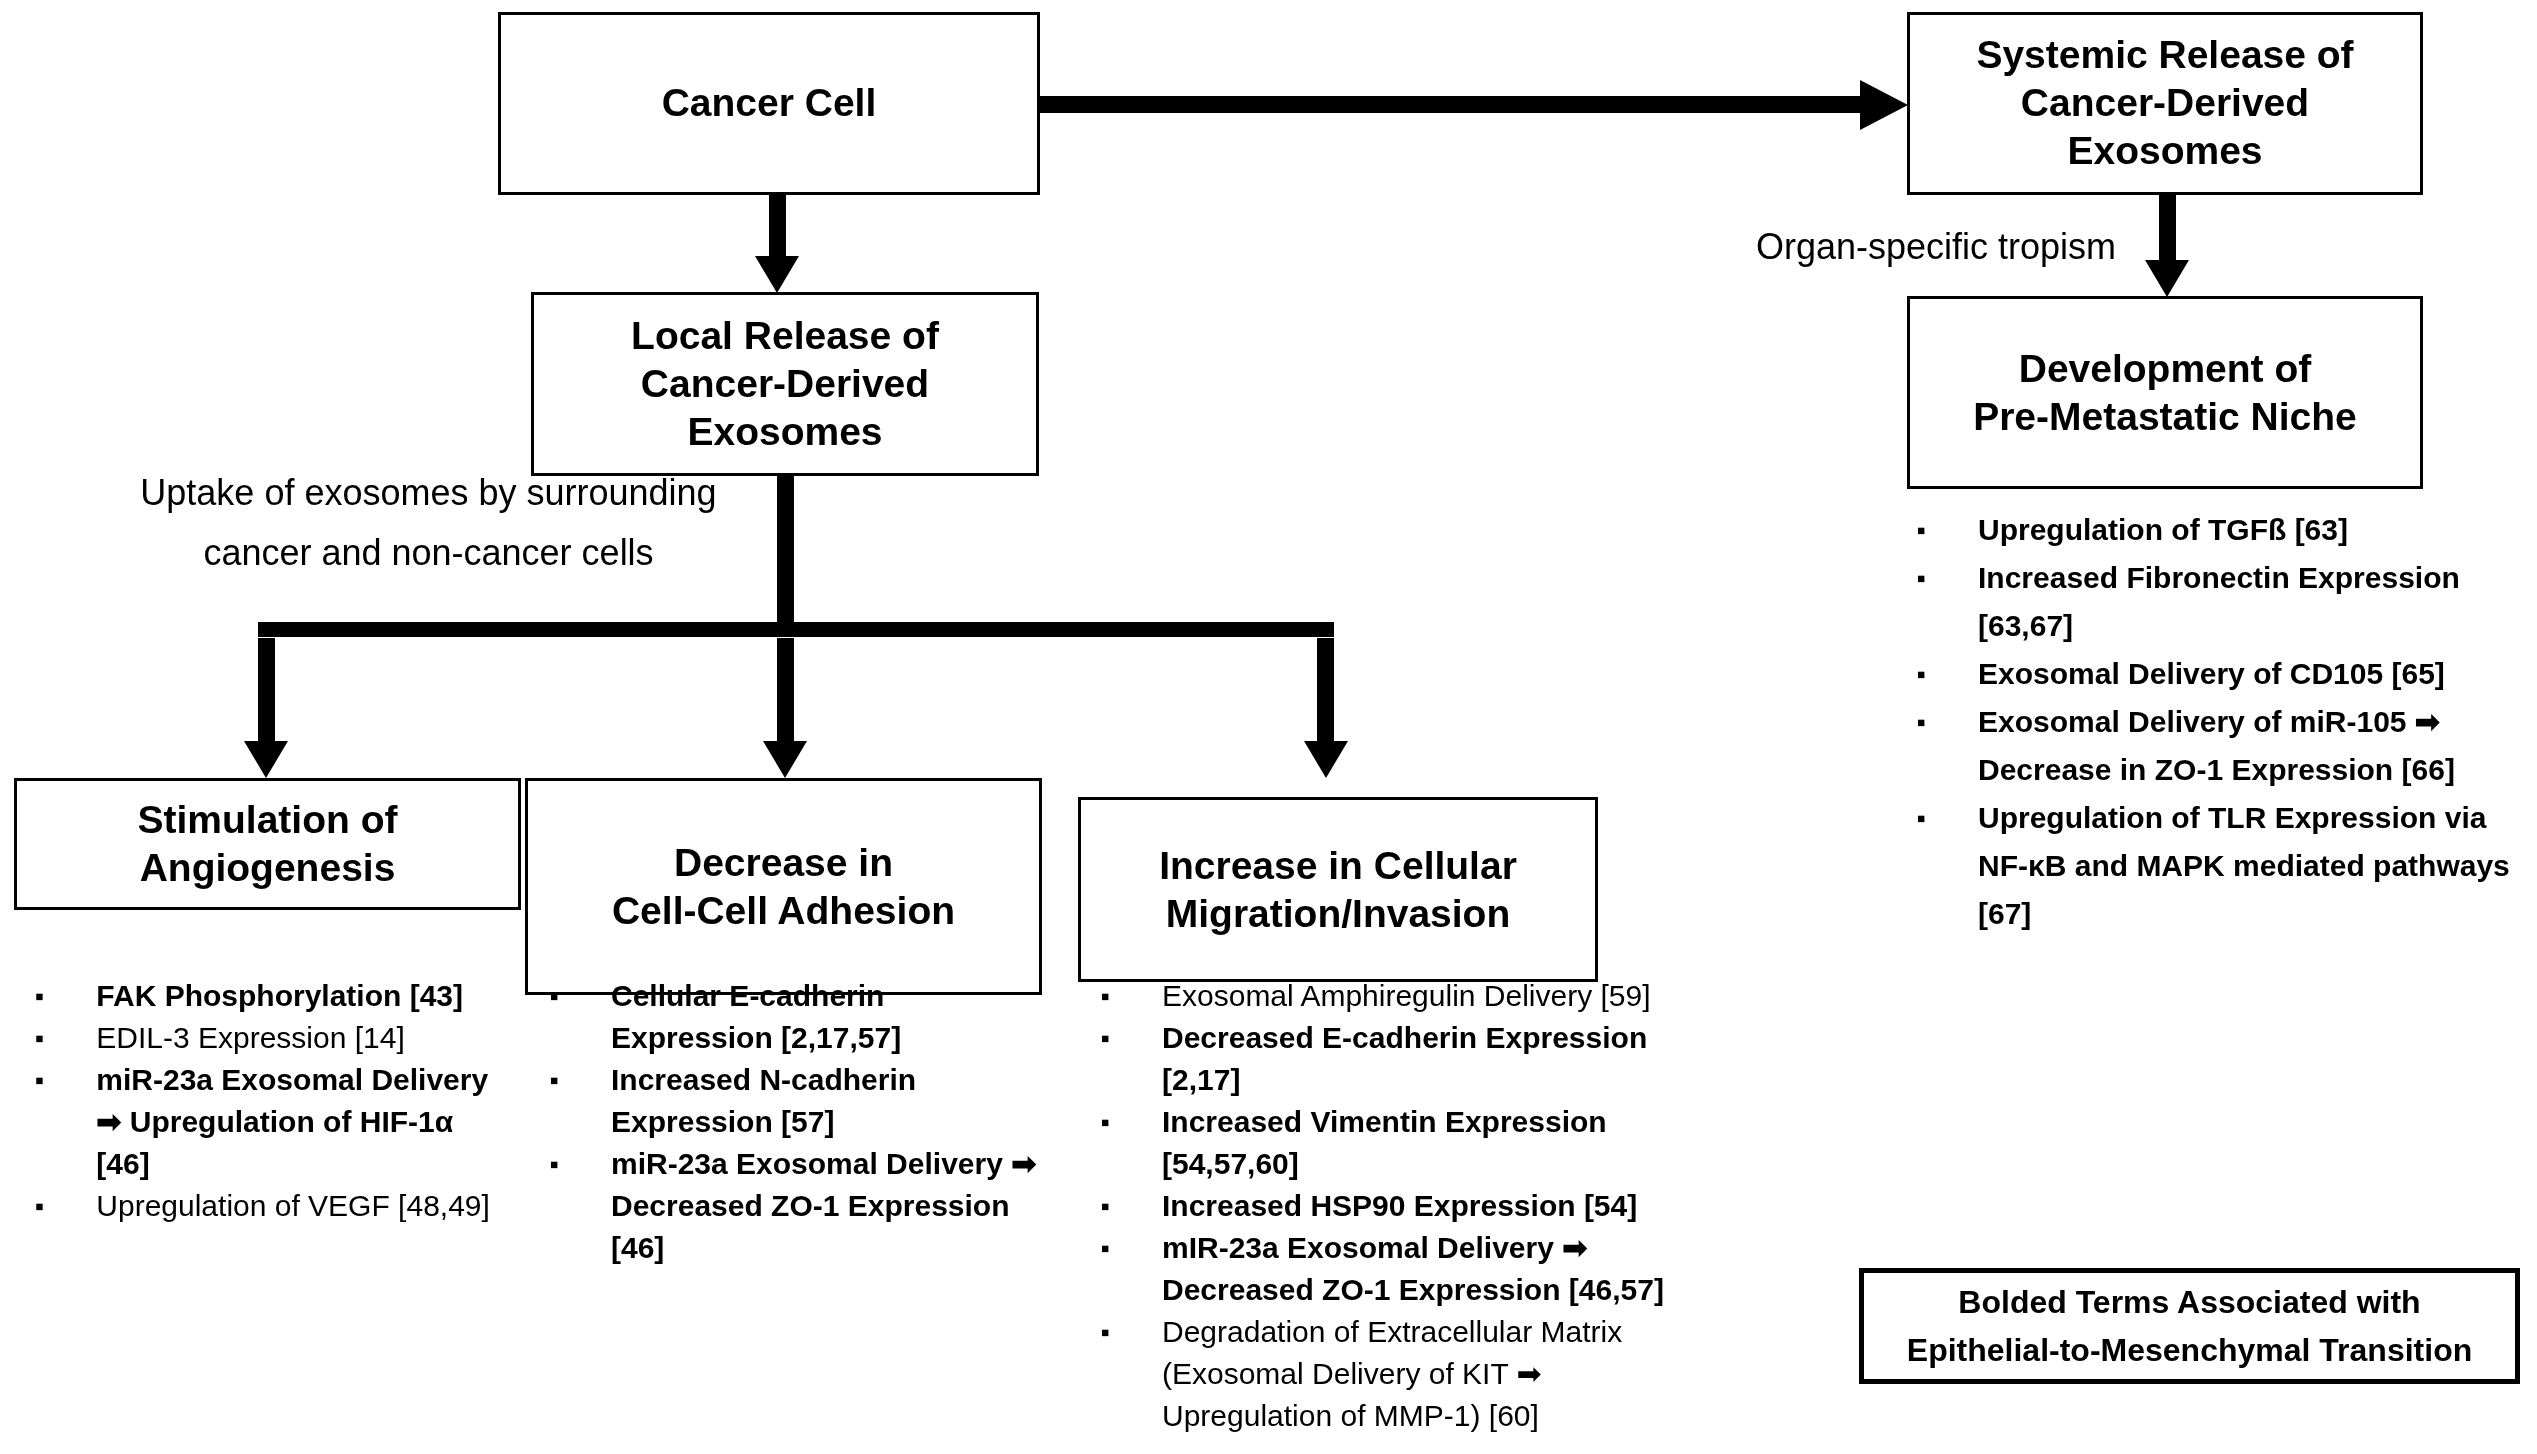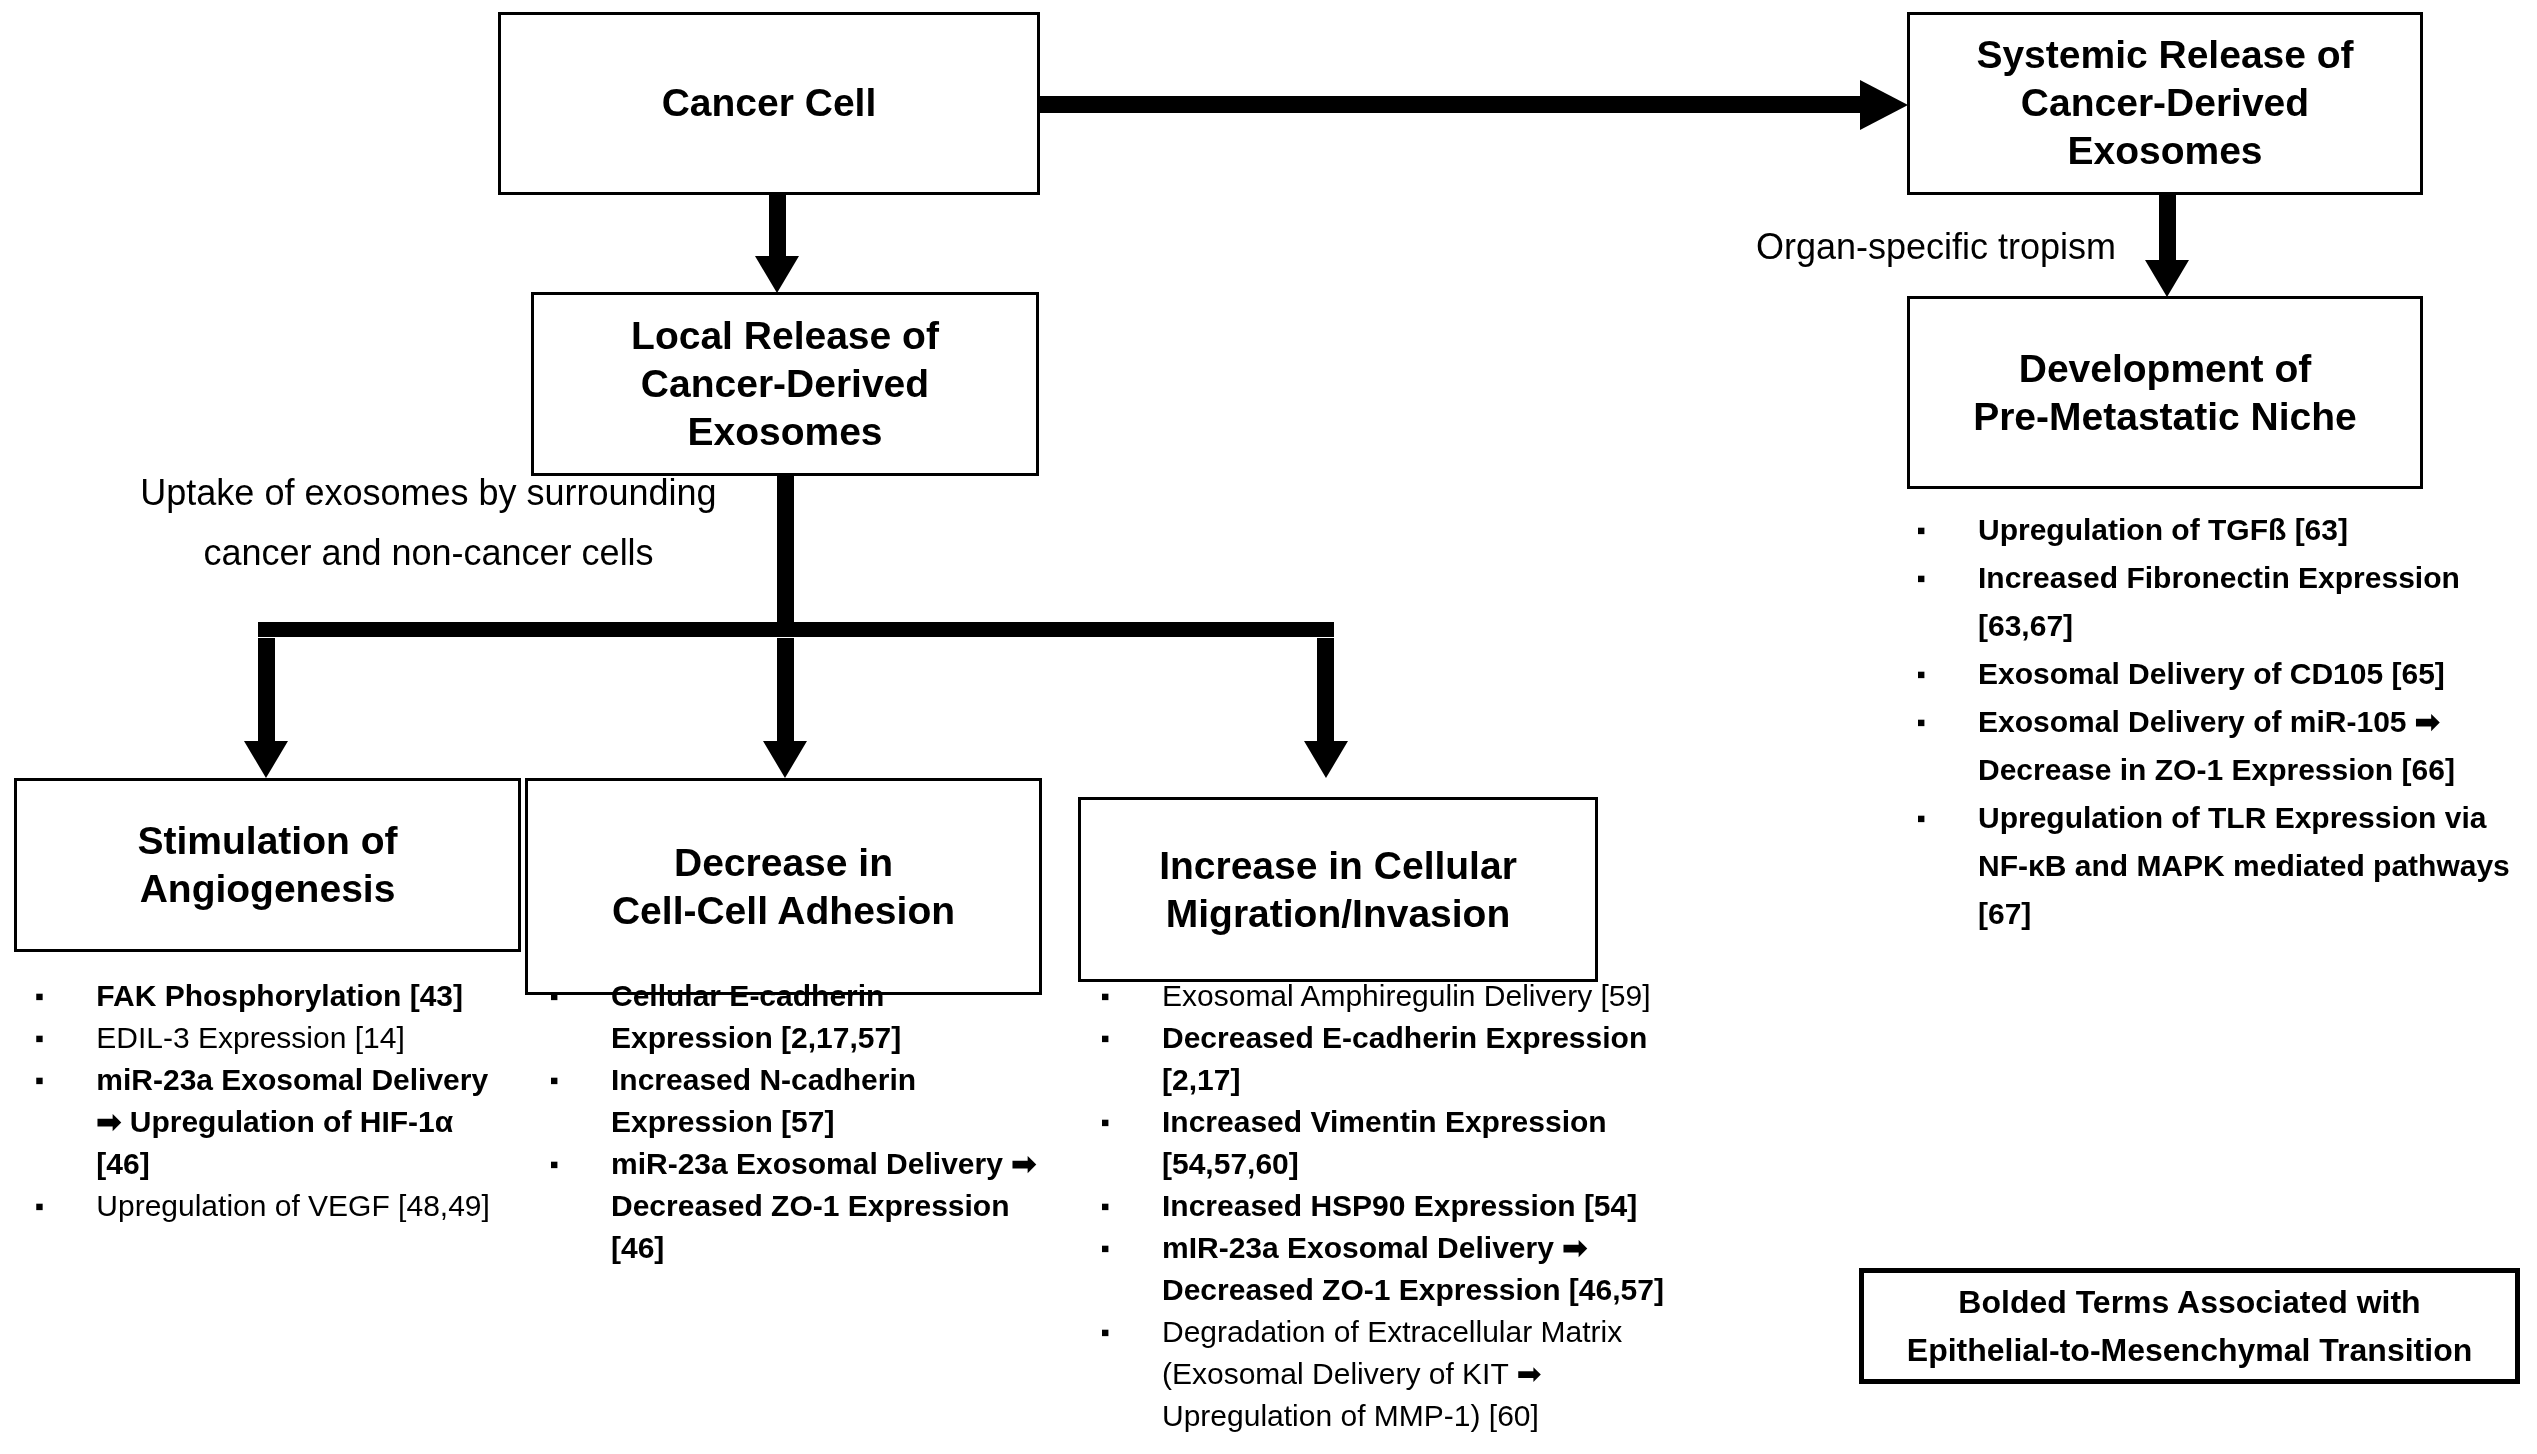--- a/index.html
+++ b/index.html
@@ -27,21 +27,21 @@
     font-size: 39px;
     line-height: 48px;
     font-weight: 700;
   }
   .fbox .bline { white-space: nowrap; }
 
   #box-cancer-cell   { left: 498px;  top: 11.6px;   width: 542px; height: 183px; }
   #box-systemic      { left: 1907px; top: 11.6px;   width: 516px; height: 183px; }
   #box-local         { left: 531px;  top: 292px;  width: 508px; height: 184px; }
   #box-development   { left: 1907px; top: 296px;  width: 516px; height: 193px; }
-  #box-angiogenesis  { left: 14px;   top: 778px; width: 507px; height: 174px; }
+  #box-angiogenesis  { left: 14px;   top: 778px; width: 507px; height: 132px; }
   #box-adhesion      { left: 525px;  top: 778px; width: 517px; height: 217px; }
   #box-migration     { left: 1078px; top: 778px; width: 520px; height: 185px; margin-top: 19px; }
 
   #box-legend {
     left: 1859px; top: 1268px; width: 661px; height: 116px;
     border-width: 5.4px;
     font-weight: 700;
     font-size: 32px;
     line-height: 48px;
   }

